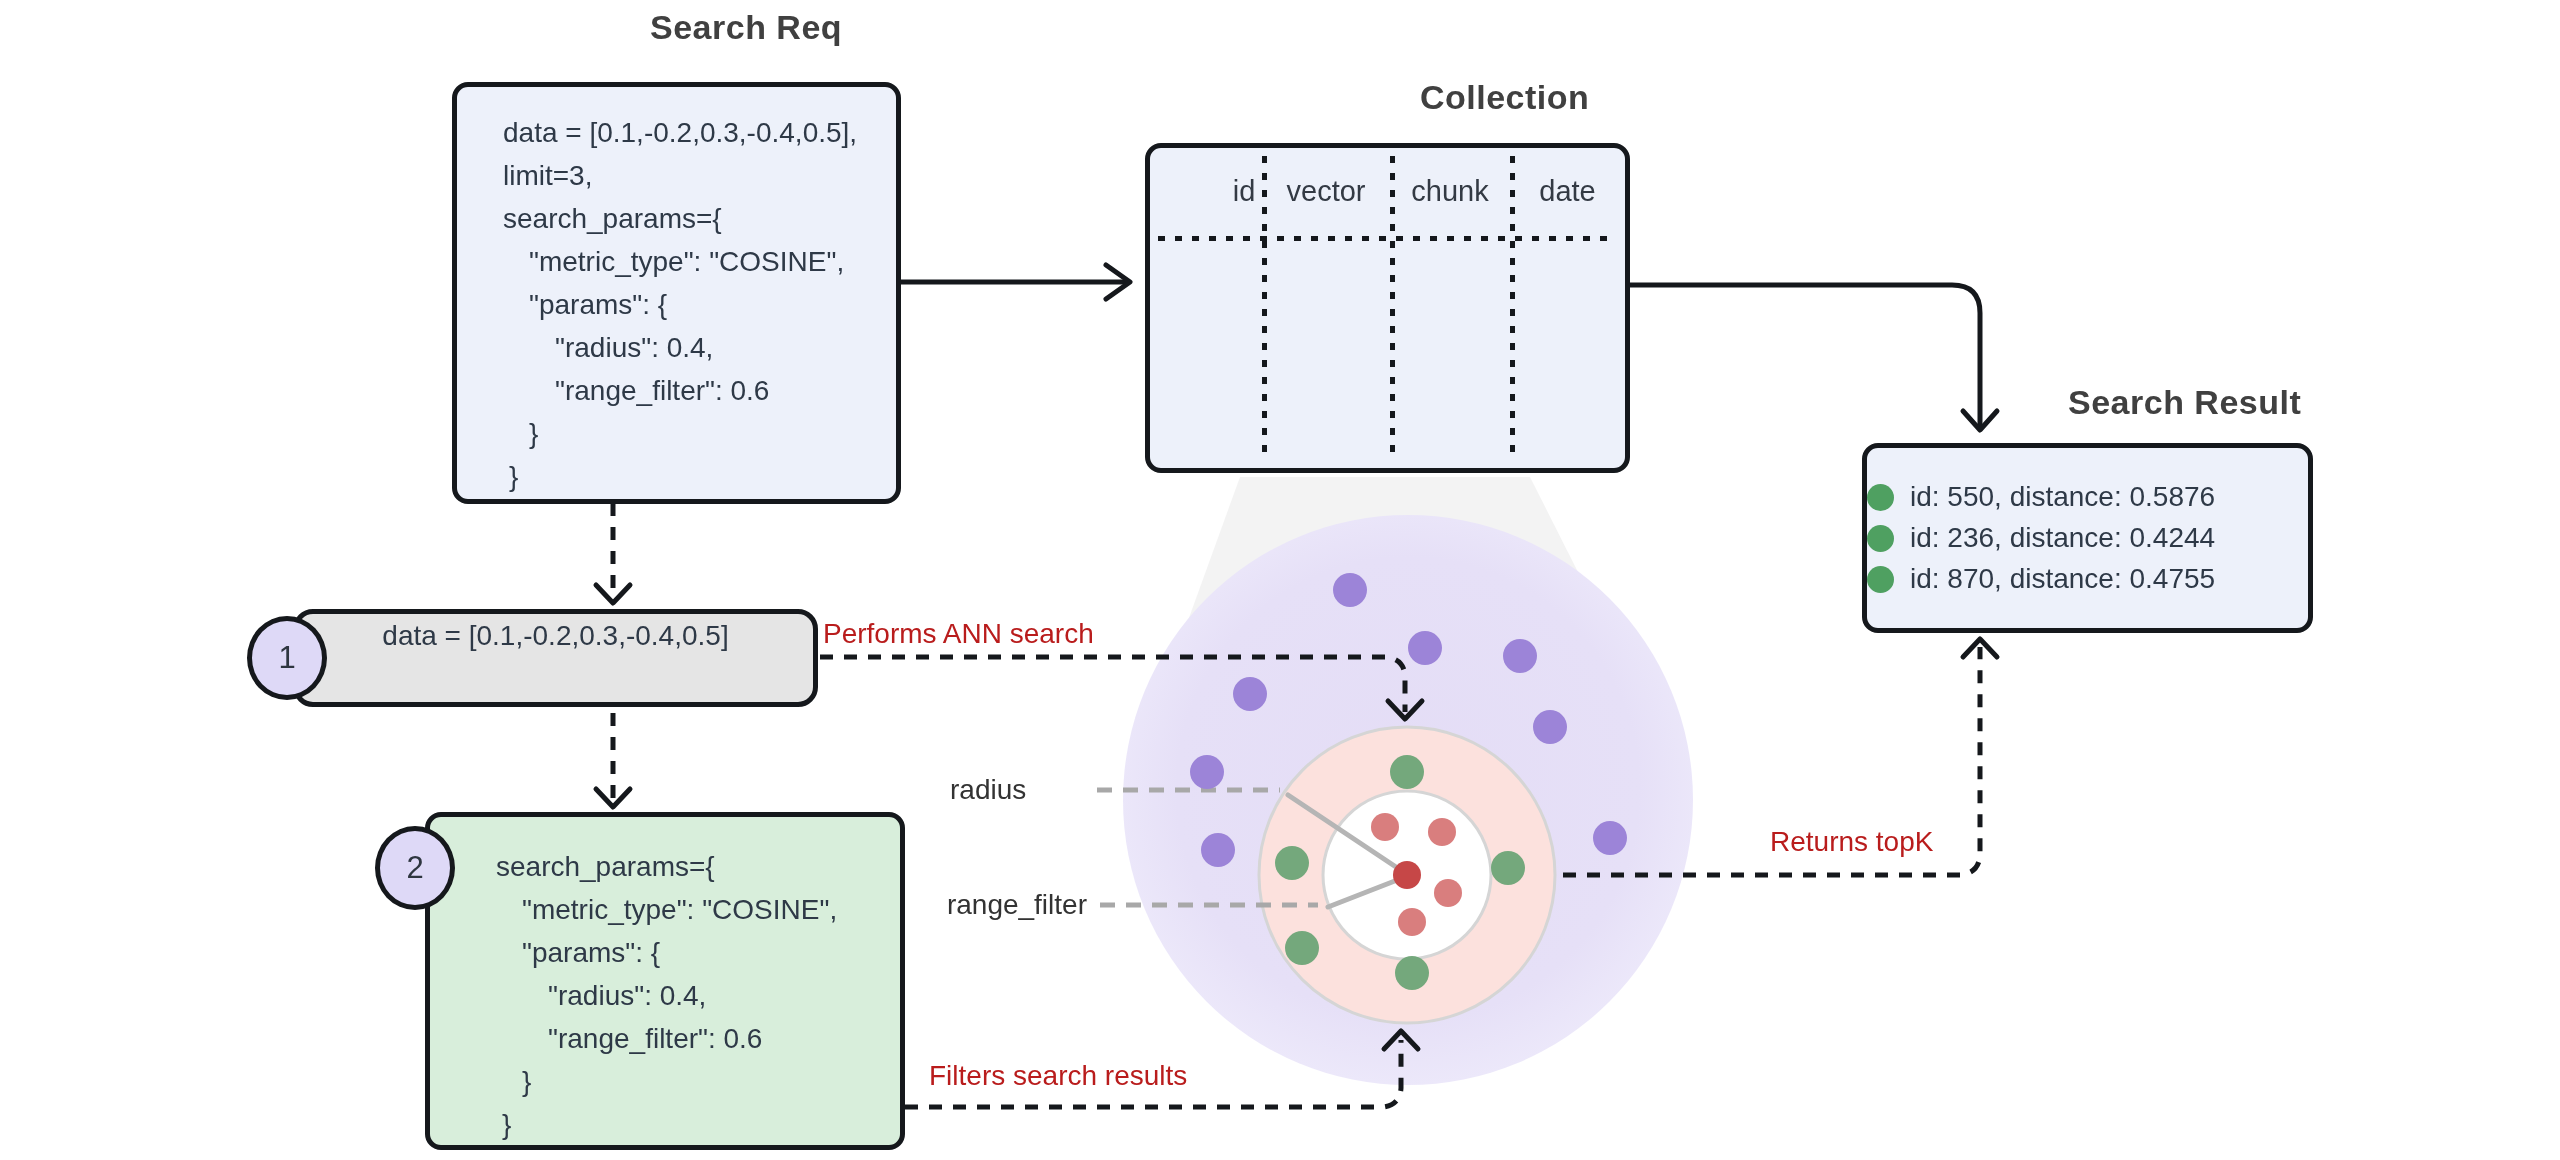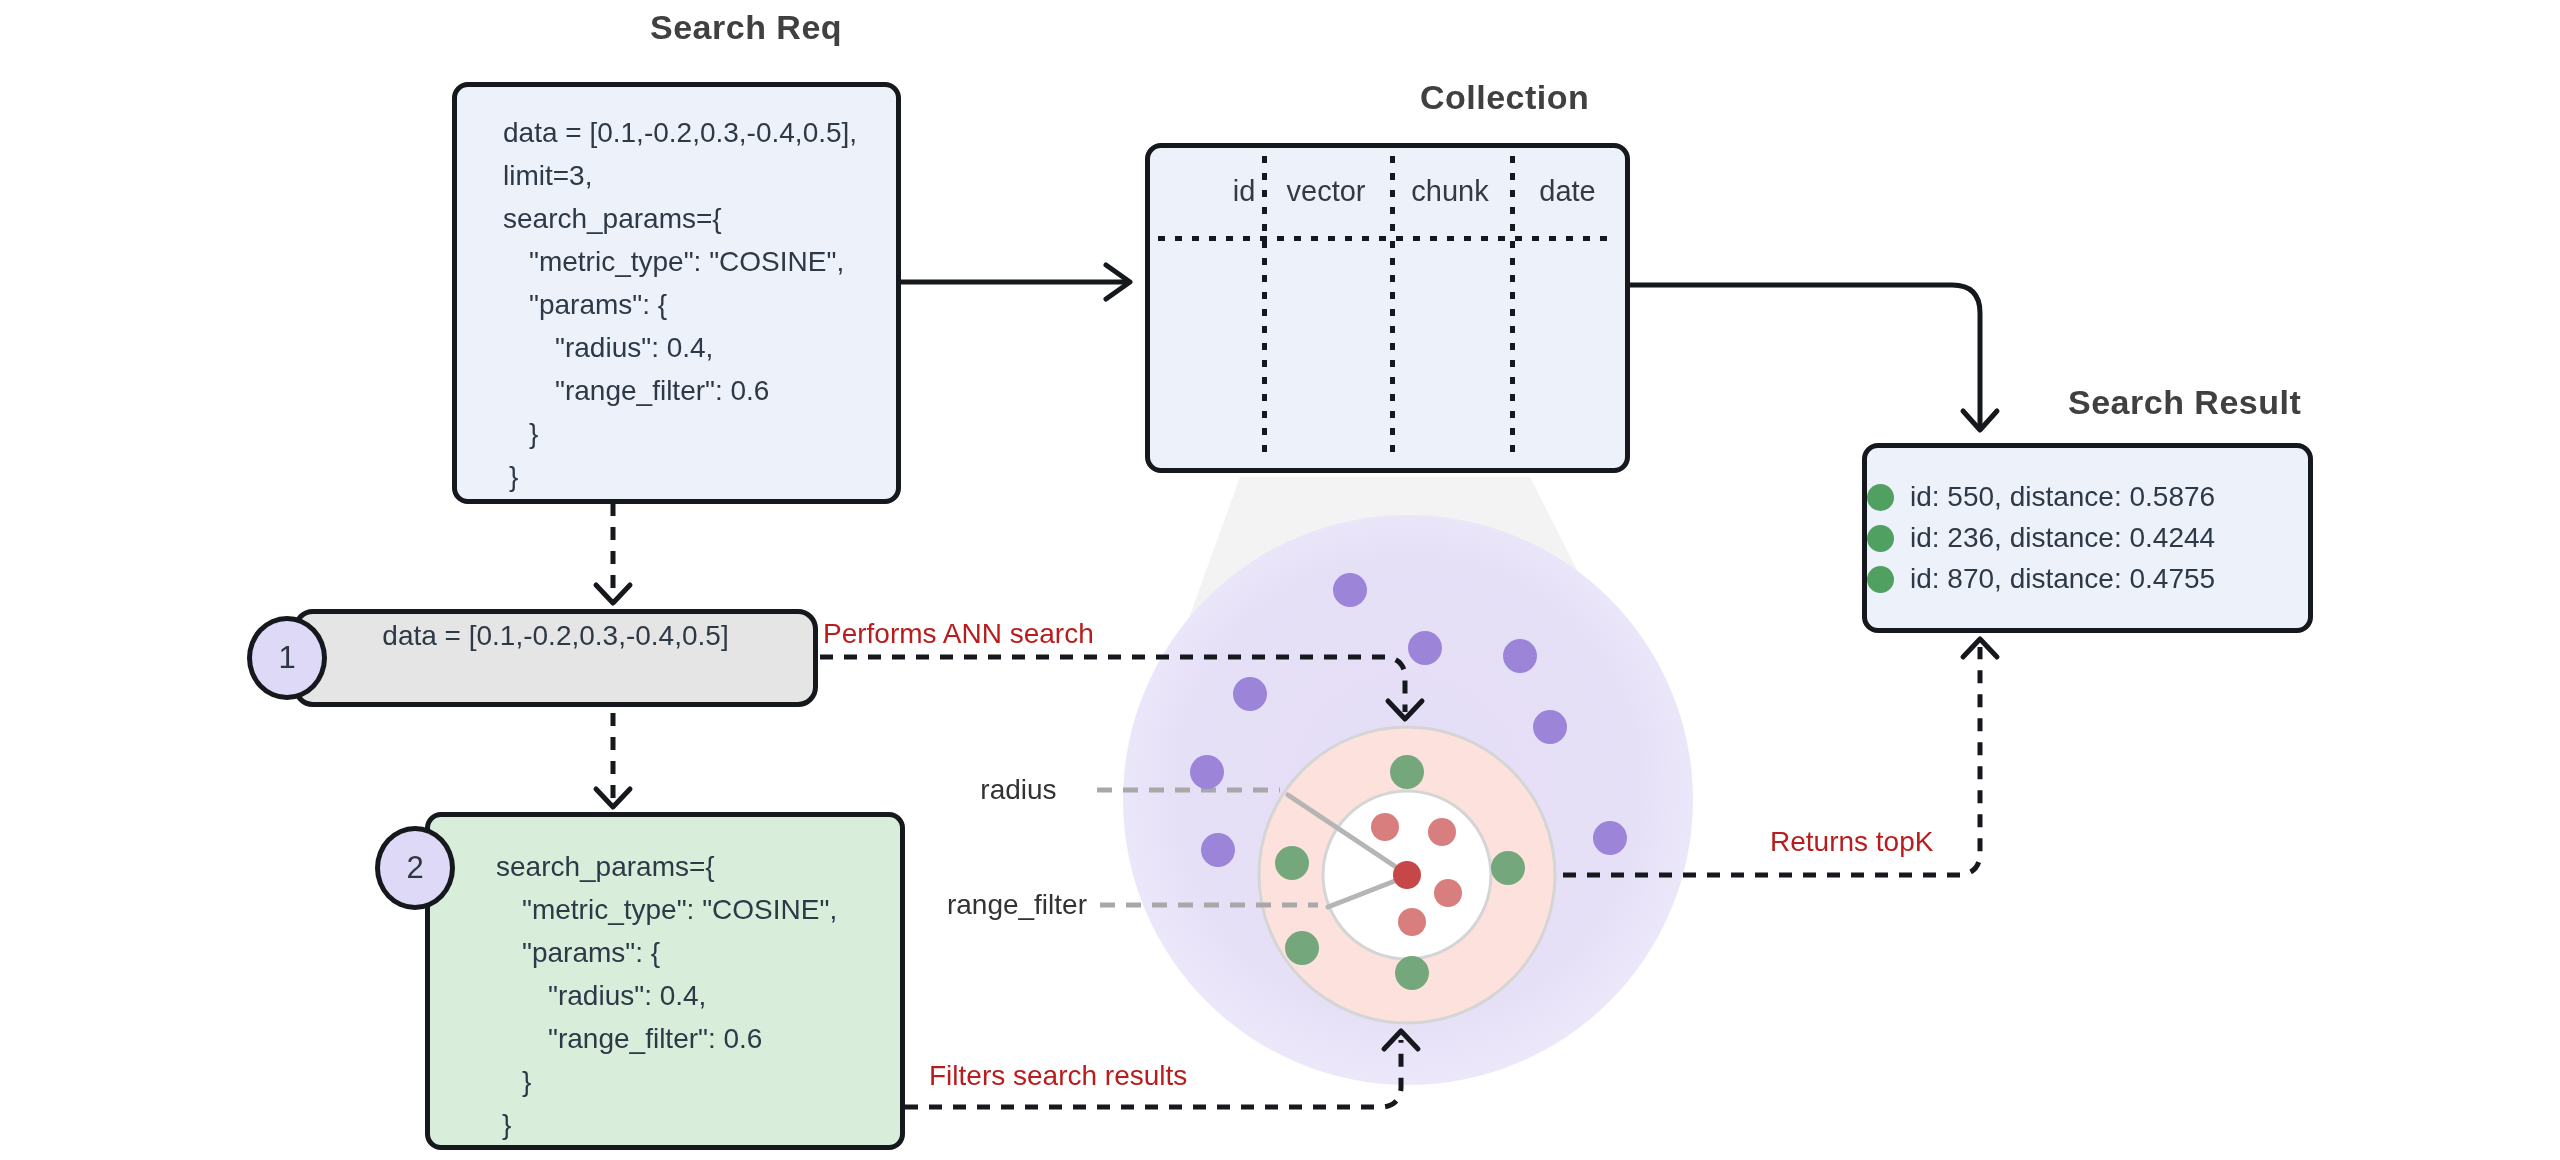--- a/index.html
+++ b/index.html
@@ -170,14 +170,14 @@
   <div class="ln ind2">"radius": 0.4,</div>
   <div class="ln ind2">"range_filter": 0.6</div>
   <div class="ln ind1">}</div>
   <div class="ln ind3">}</div>
 </div>
 <div class="abs badge" style="left:375px;top:826px;">2</div>
 
 <div class="abs lbl" style="left:823px;top:618px;">Performs ANN search</div>
 <div class="abs lbl" style="left:929px;top:1060px;">Filters search results</div>
 <div class="abs lbl" style="left:1770px;top:826px;">Returns topK</div>
-<div class="abs lbl" style="left:950px;top:774px;width:137px;text-align:center;color:#333;">radius</div>
+<div class="abs lbl" style="left:950px;top:774px;width:137px;text-align:left;color:#333;">radius</div>
 <div class="abs lbl" style="left:890px;top:889px;width:197px;text-align:right;color:#333;">range_filter</div>
 
 </body></html>

